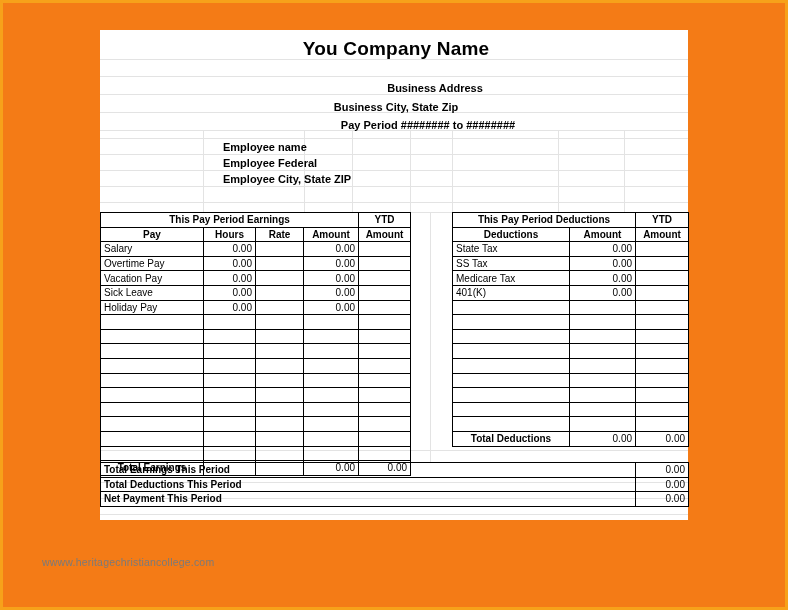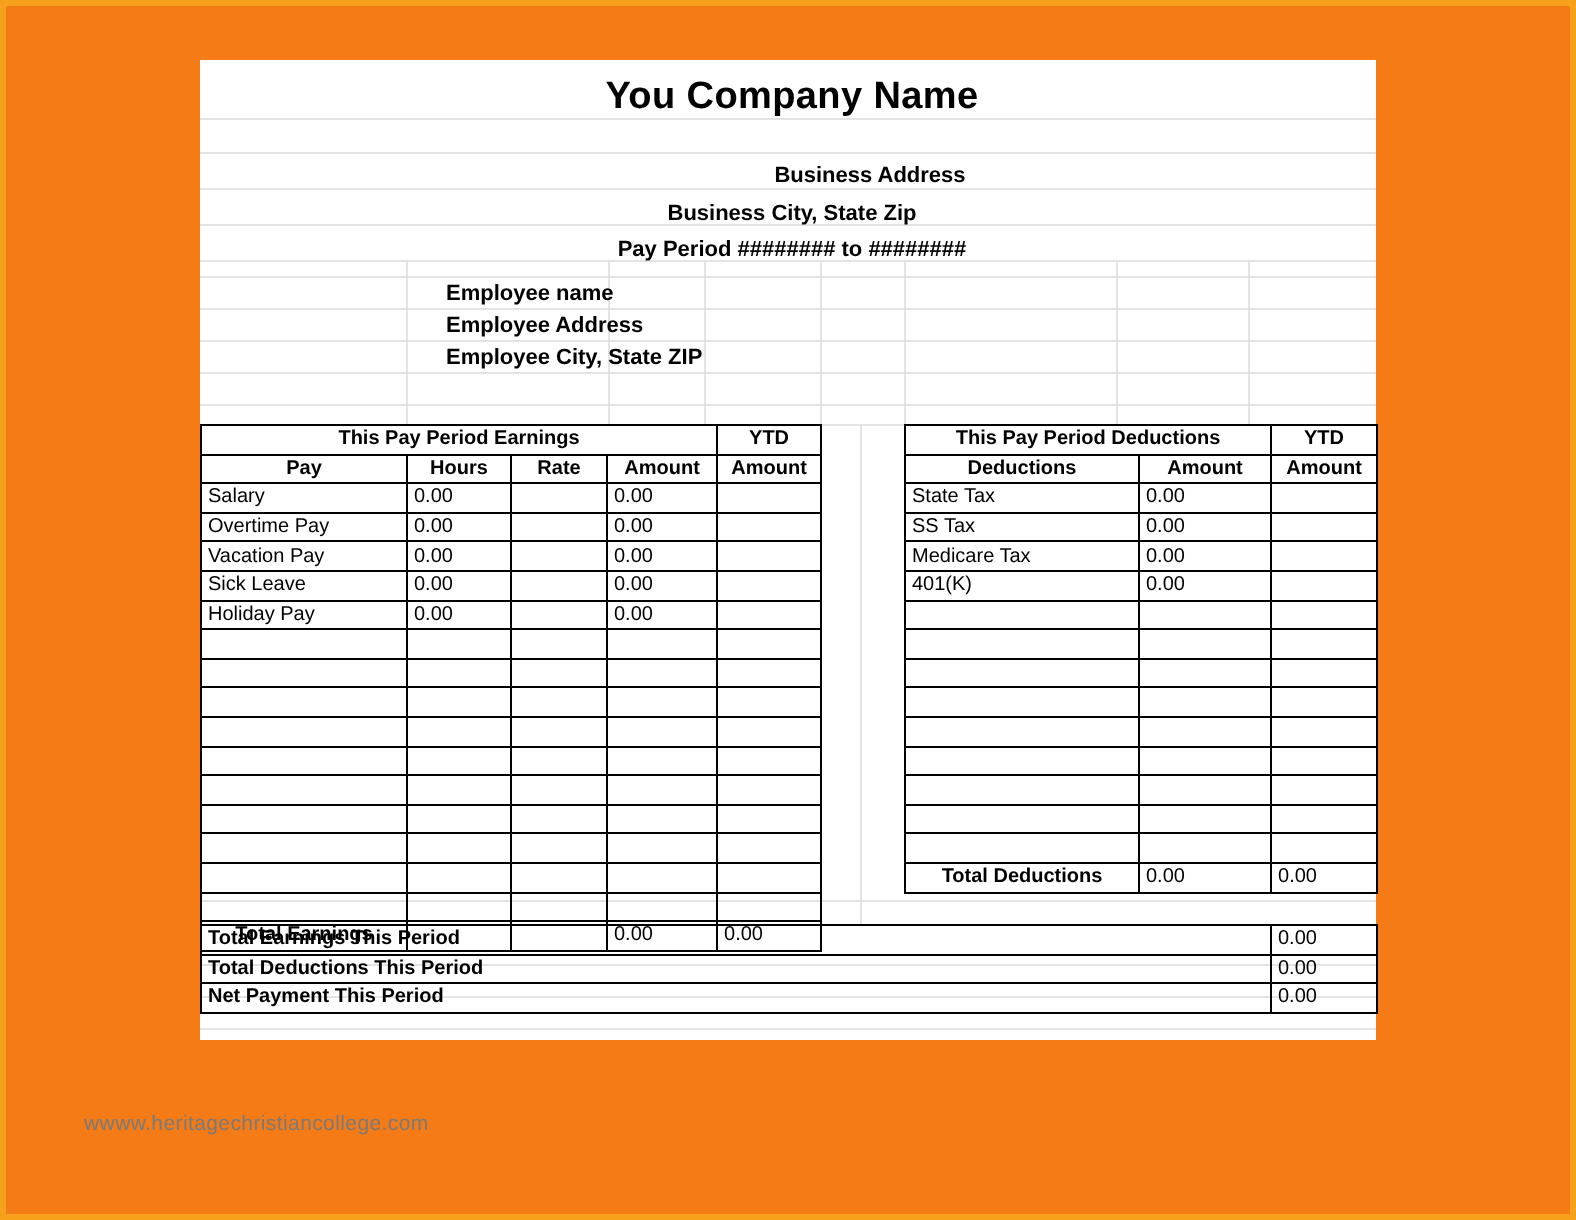--- a/index.html
+++ b/index.html
@@ -63,21 +63,21 @@
     font-weight: bold;
     color: #000;
   }
   .hdr.title {
     top: 8px;
     font-size: 19px;
     letter-spacing: 0.2px;
   }
   .hdr.line2 { top: 52px; font-size: 11px; margin-left: 39px; }
   .hdr.line3 { top: 71px; font-size: 11px; }
-  .hdr.line4 { top: 89px; font-size: 11px; }
+  .hdr.line4 { top: 89px; font-size: 11px; padding-left: 32px; }
 
   .emp {
     position: absolute;
     left: 107px;
     font-size: 11px;
     font-weight: bold;
     color: #000;
     padding-left: 16px;
   }
   .emp.l1 { top: 111px; }
@@ -94,21 +94,21 @@
   }
   table.tbl td {
     border: 1px solid #000;
     height: 14.6px;
     padding: 0 3px;
     box-sizing: border-box;
     overflow: hidden;
     white-space: nowrap;
   }
   td.ctr { text-align: center; }
-  td.rgt { text-align: left; }
+  td.rgt { text-align: right; }
   td.bold { font-weight: bold; }
 
   
   #earnings-table { left: 0px; top: 182px; width: 310px; }
   #deductions-table { left: 352px; top: 182px; width: 236px; }
   #totals-table { left: 0px; top: 432px; width: 588px; }
 
   .ytd-head { text-align: center; }
 </style>
 </head>
@@ -144,21 +144,21 @@
   <div class="gridline-h" style="top:452px;"></div>
   <div class="gridline-h" style="top:468px;"></div>
   <div class="gridline-h" style="top:484px;"></div>
 
   <div class="hdr title">You Company Name</div>
   <div class="hdr line2">Business Address</div>
   <div class="hdr line3">Business City, State  Zip</div>
   <div class="hdr line4">Pay Period ######## to ########</div>
 
   <div class="emp l1">Employee name</div>
-  <div class="emp l2">Employee Address</div>
+  <div class="emp l2">Employee Federal</div>
   <div class="emp l3">Employee City, State  ZIP</div>
 
   <table class="tbl" id="earnings-table">
     <colgroup>
       <col style="width:103px">
       <col style="width:52px">
       <col style="width:48px">
       <col style="width:55px">
       <col style="width:52px">
     </colgroup>

